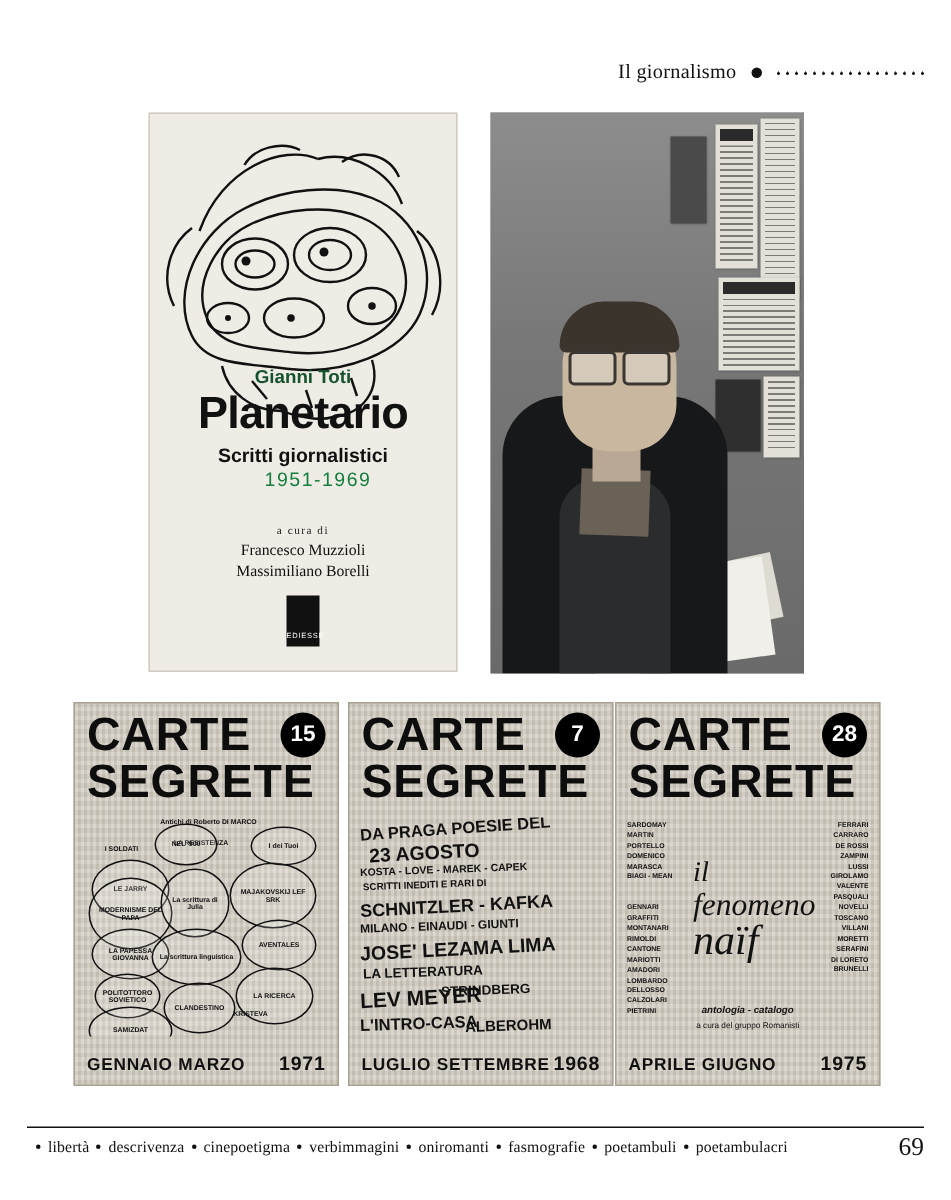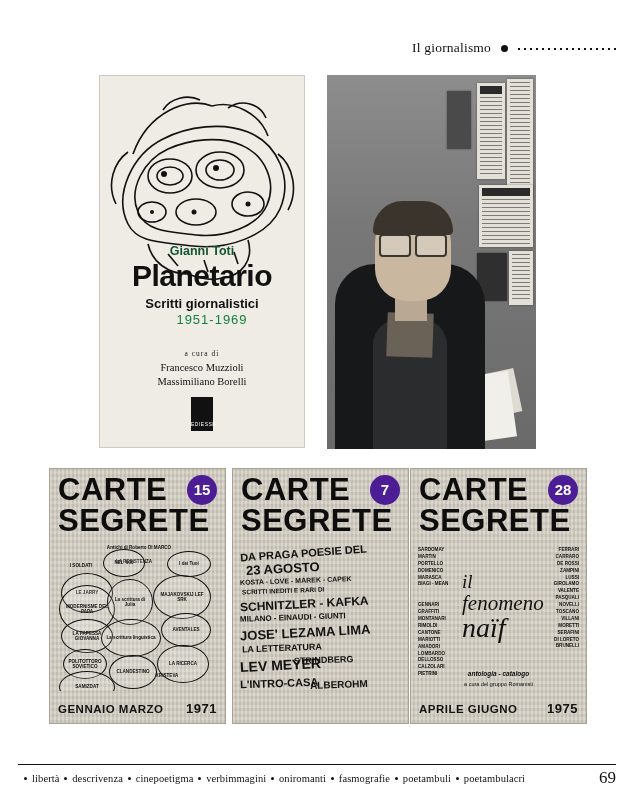--- a/index.html
+++ b/index.html
@@ -329,21 +329,21 @@
     letter-spacing: 0.5px;
   }
   .mag-title .l2 { display: block; margin-top: 2px; }
   .issue-badge {
     position: absolute;
     top: 6px;
     right: 8px;
     width: 30px;
     height: 30px;
     border-radius: 50%;
-    background: #4c1d95;
+    background: #000000;
     color: #fff;
     font-size: 15px;
     font-weight: bold;
     text-align: center;
     line-height: 30px;
   }
   .mag-body {
     position: absolute;
     top: 76px;
     left: 7px;
@@ -445,21 +445,21 @@
     font-size: 5.5px;
     color: #111;
   }
 
   
   .page-footer {
     position: absolute;
     left: 0;
     bottom: 0;
     width: 634px;
-    height: 36px;
+    height: 49px;
   }
   .footer-rule {
     position: absolute;
     top: 0;
     left: 18px;
     right: 18px;
     border-top: 1px solid #111;
   }
   .footer-keywords {
     position: absolute;
@@ -636,20 +636,24 @@
       <div class="m2-line" style="left:0px; top:32px; font-size:7px; transform:rotate(-2deg);">KOSTA - LOVE - MAREK - CAPEK</div>
       <div class="m2-line" style="left:2px; top:42px; font-size:6.5px; transform:rotate(-2deg);">SCRITTI INEDITI E RARI DI</div>
       <div class="m2-line" style="left:0px; top:52px; font-size:12px; transform:rotate(-3deg);">SCHNITZLER - KAFKA</div>
       <div class="m2-line" style="left:0px; top:68px; font-size:8px; transform:rotate(-2deg);">MILANO - EINAUDI - GIUNTI</div>
       <div class="m2-line" style="left:0px; top:80px; font-size:13px; transform:rotate(-3deg);">JOSE' LEZAMA LIMA</div>
       <div class="m2-line" style="left:2px; top:98px; font-size:9px; transform:rotate(-2deg);">LA LETTERATURA</div>
       <div class="m2-line" style="left:0px; top:112px; font-size:14px; transform:rotate(-3deg);">LEV MEYER</div>
       <div class="m2-line" style="left:54px; top:110px; font-size:9px; transform:rotate(-2deg);">STRINDBERG</div>
       <div class="m2-line" style="left:0px; top:132px; font-size:11px; transform:rotate(-2deg);">L'INTRO-CASA</div>
       <div class="m2-line" style="left:70px; top:134px; font-size:10px; transform:rotate(-2deg);">ALBEROHM</div>
+    </div>
+    <div class="mag-footer">
+      <span>LUGLIO SETTEMBRE</span>
+      <span class="yr">1968</span>
     </div>
   </div>
 
   <div class="mag m3">
     <div class="noise"></div>
     <div class="mag-title">
       <span>CARTE</span>
       <span class="l2">SEGRETE</span>
     </div>
     <div class="issue-badge">28</div>

